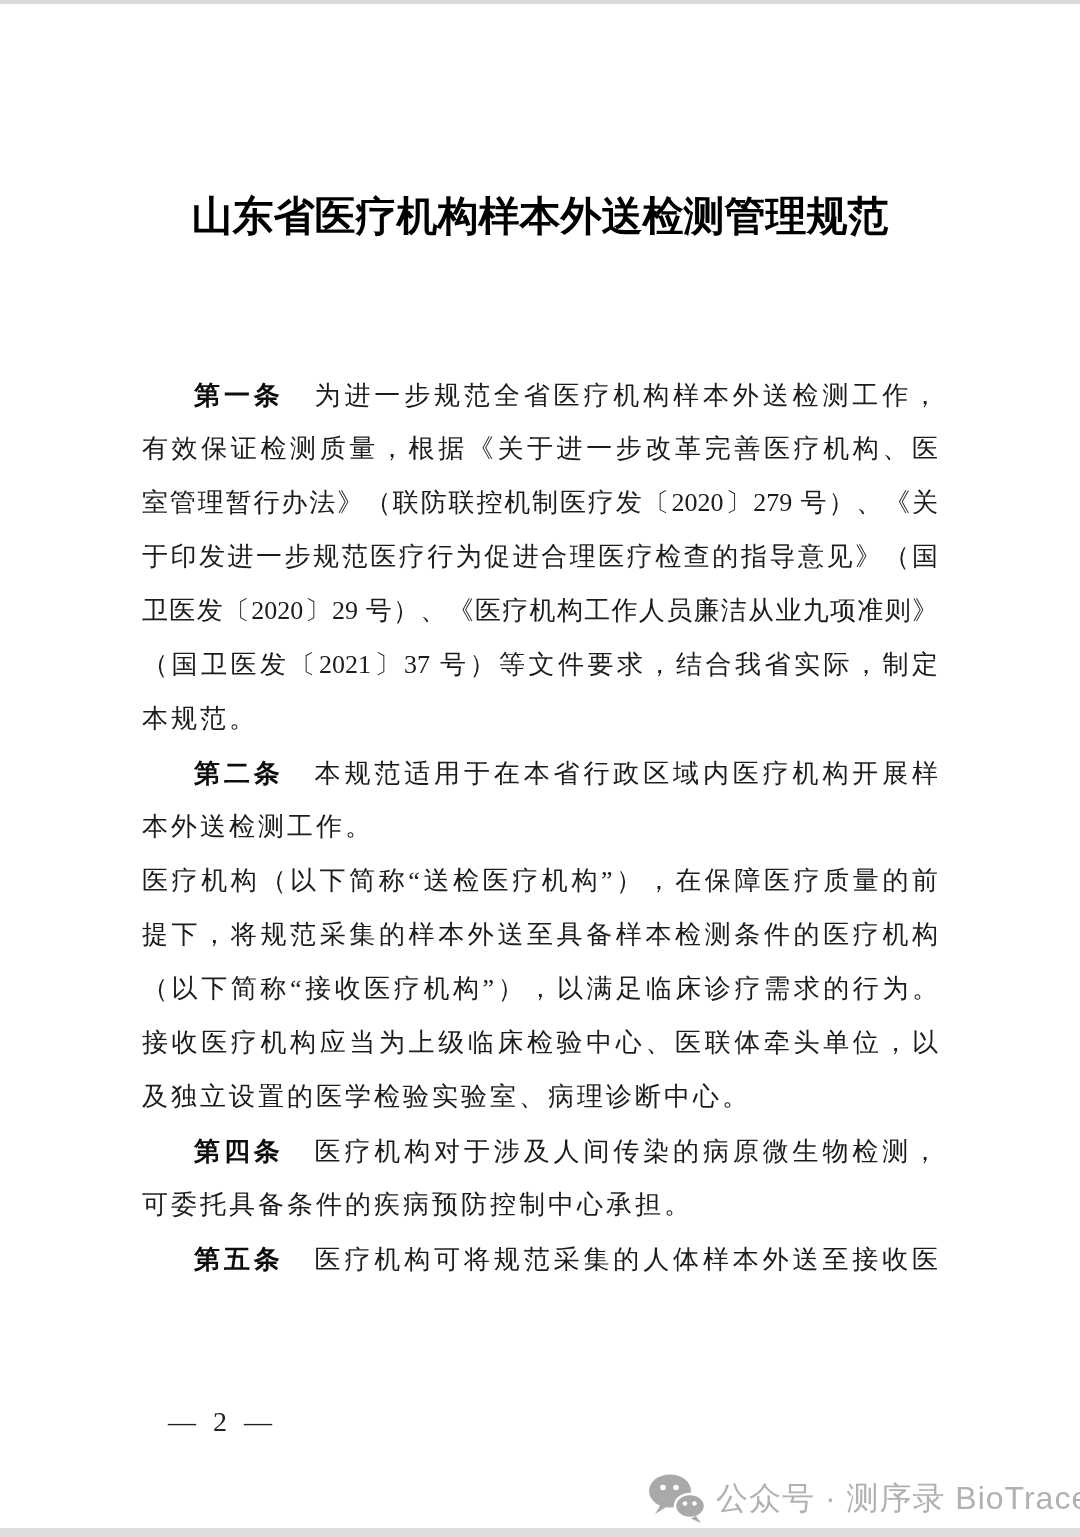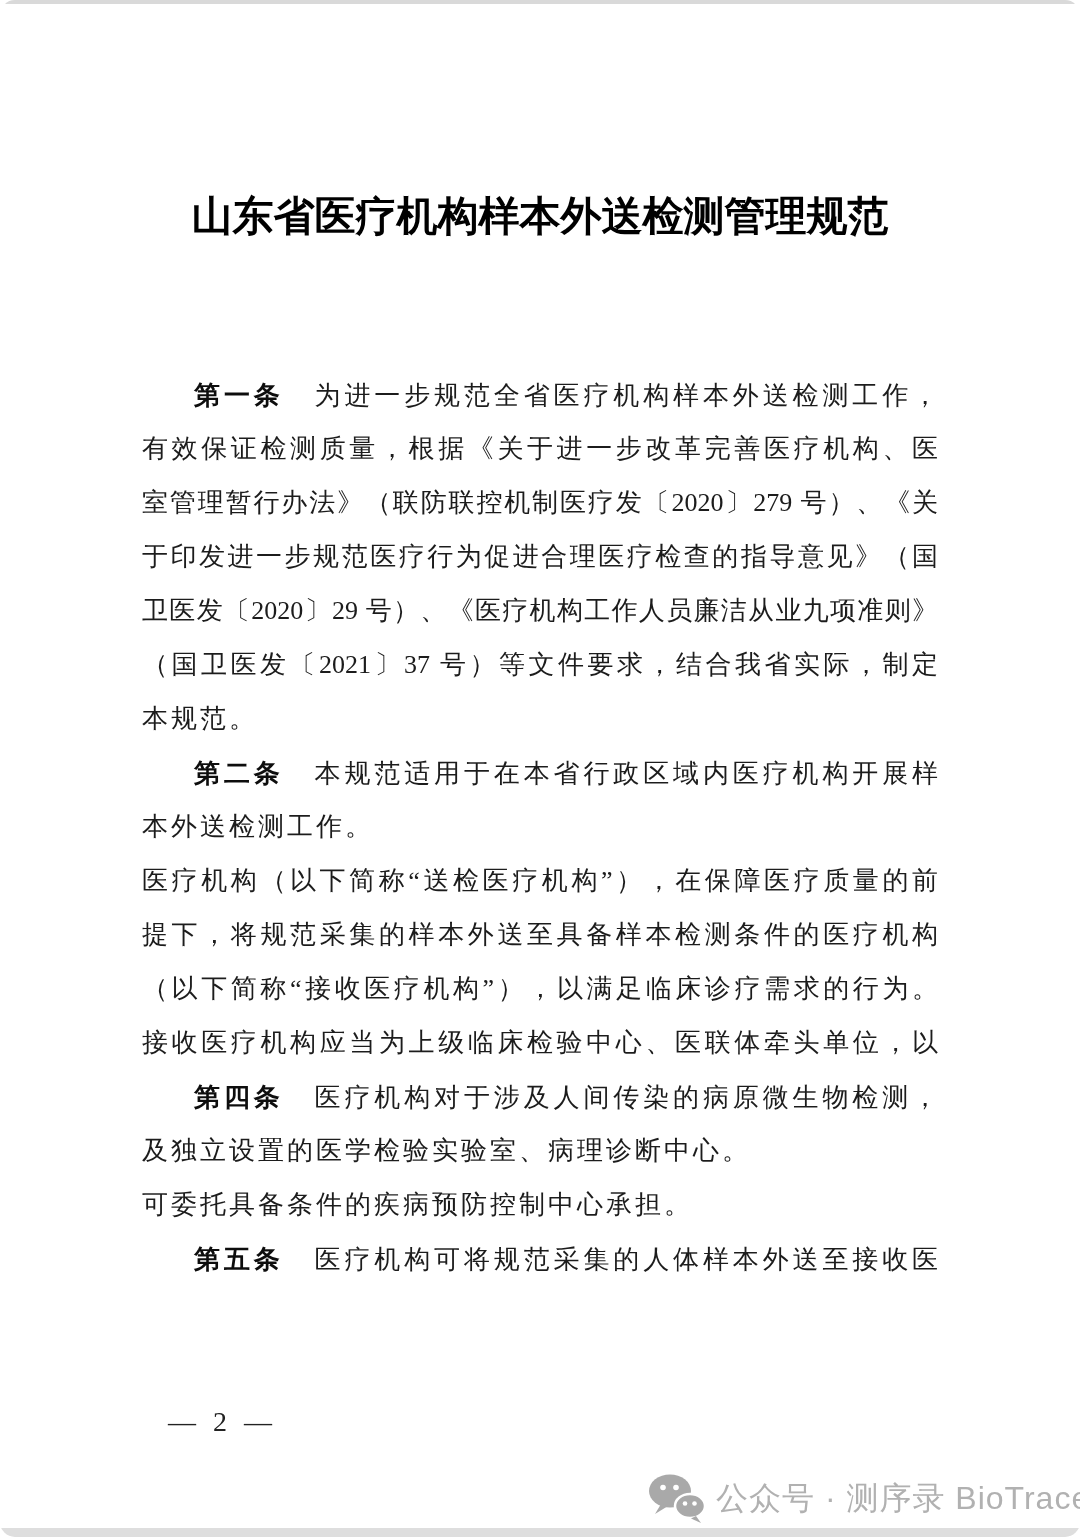--- a/index.html
+++ b/index.html
@@ -4,21 +4,20 @@
 <style>
   html, body { margin: 0; padding: 0; background: #ffffff; }
   .page {
     position: relative;
     width: 1080px;
     height: 1537px;
     background: #ffffff;
     overflow: hidden;
     font-family: "Liberation Serif", "DejaVu Serif", serif;
     color: #1c1c1c;
-    border-radius: 15px;
   }
   .edge-top {
     position: absolute; top: 0; left: 0; right: 0; height: 4px;
     background: #d9d9d9;
   }
   .edge-bottom {
     position: absolute; bottom: 0; left: 0; right: 0; height: 9px;
     background: #dedede;
   }
   .doc-title {
@@ -93,22 +92,22 @@
       <div class="line fill">于印发进一步规范医疗行为促进合理医疗检查的指导意见》（国</div>
       <div class="line fill">卫医发〔2020〕29 号）、《医疗机构工作人员廉洁从业九项准则》</div>
       <div class="line fill">（国卫医发〔2021〕37 号）等文件要求，结合我省实际，制定</div>
       <div class="line">本规范。</div>
       <div class="line fill first-line"><span class="article-label">第二条</span><span class="label-gap"></span><span>本规范适用于在本省行政区域内医疗机构开展样</span></div>
       <div class="line">本外送检测工作。</div>
       <div class="line fill">医疗机构（以下简称“送检医疗机构”），在保障医疗质量的前</div>
       <div class="line fill">提下，将规范采集的样本外送至具备样本检测条件的医疗机构</div>
       <div class="line fill">（以下简称“接收医疗机构”），以满足临床诊疗需求的行为。</div>
       <div class="line fill">接收医疗机构应当为上级临床检验中心、医联体牵头单位，以</div>
+      <div class="line">及独立设置的医学检验实验室、病理诊断中心。</div>
       <div class="line fill first-line"><span class="article-label">第四条</span><span class="label-gap"></span><span>医疗机构对于涉及人间传染的病原微生物检测，</span></div>
-      <div class="line">及独立设置的医学检验实验室、病理诊断中心。</div>
       <div class="line">可委托具备条件的疾病预防控制中心承担。</div>
       <div class="line fill first-line"><span class="article-label">第五条</span><span class="label-gap"></span><span>医疗机构可将规范采集的人体样本外送至接收医</span></div>
     </div>
 
   <div class="page-number">— 2 —</div>
 
   <div class="watermark">
     <svg class="wechat-icon" viewBox="0 0 58 50" xmlns="http://www.w3.org/2000/svg" aria-hidden="true">
       <ellipse cx="22" cy="18" rx="21" ry="16.5" fill="#a9a9a9"></ellipse>
       <path d="M13 31 L7 41 L20 33 Z" fill="#a9a9a9"></path>

